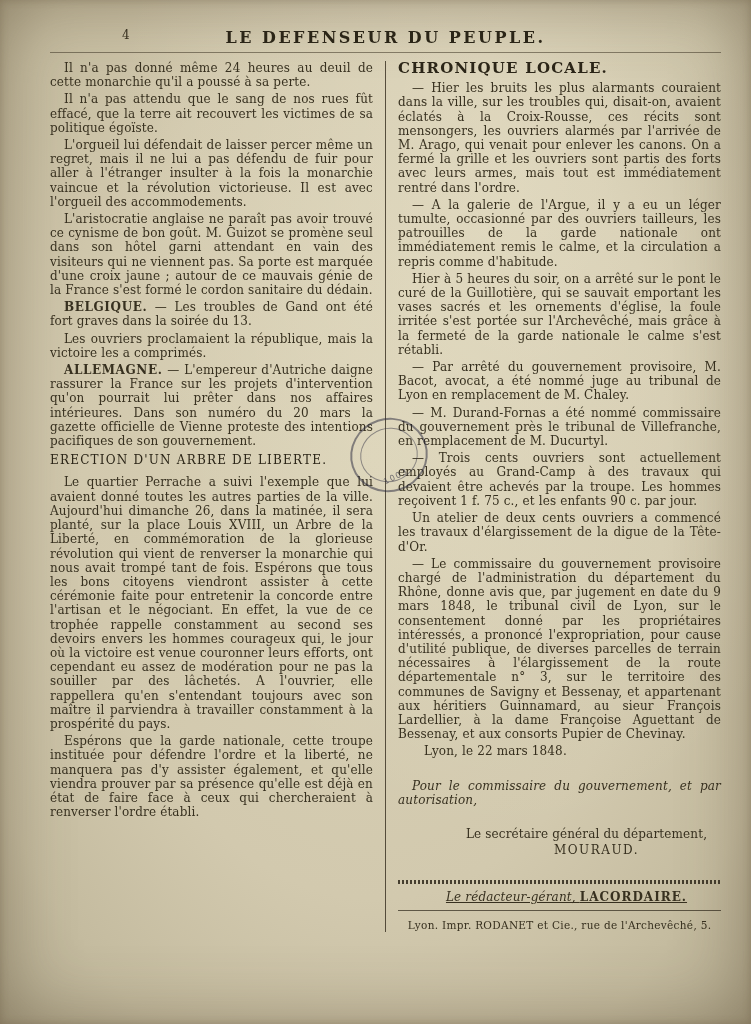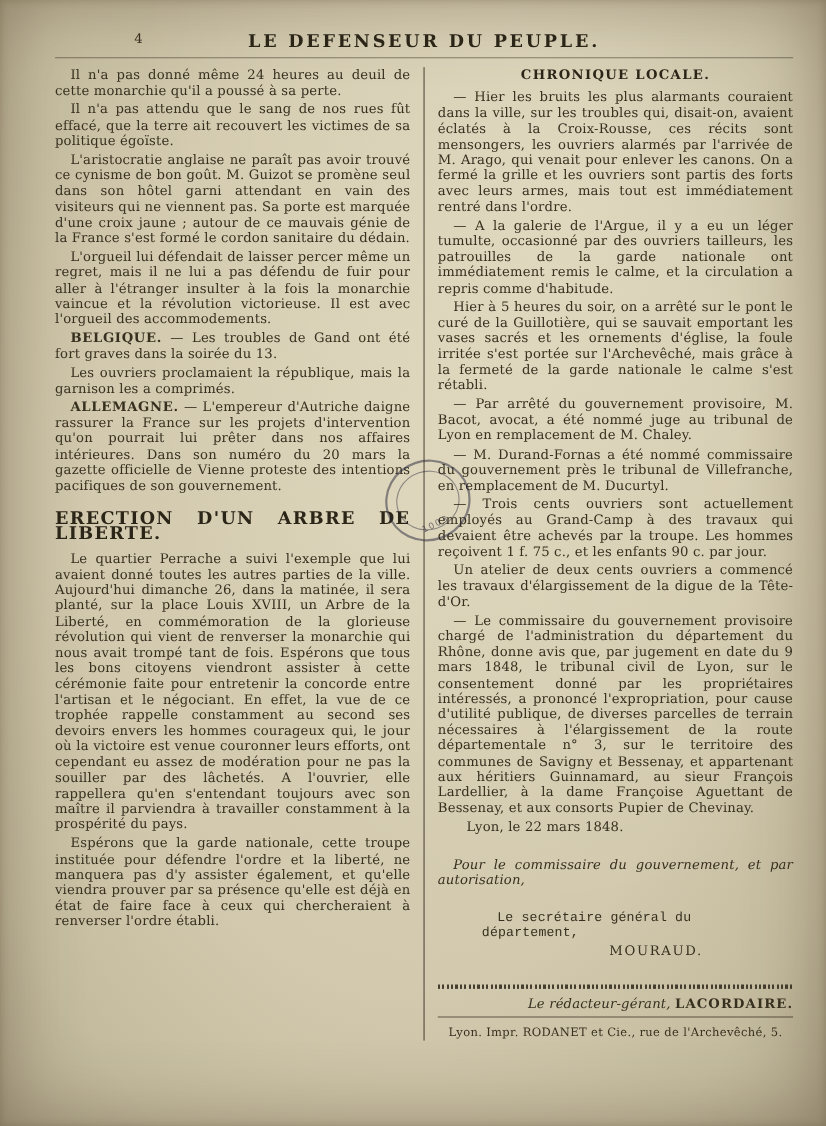--- a/index.html
+++ b/index.html
@@ -64,56 +64,55 @@
   .para {
     margin: 0 0 3px 0;
     text-indent: 14px;
   }
   .lead {
     letter-spacing: 0.6px;
     font-weight: bold;
     font-variant: small-caps;
   }
   .section-heading {
-    margin: 16px 0 8px 0;
-    font-size: 16px;
+    margin: 5px 0 8px 0;
+    font-size: 12px;
+    font-weight: normal;
+    letter-spacing: 1.2px;
+    color: #2b2517;
+  }
+  .col-heading {
+    margin: 0 0 6px 0;
+    font-size: 15px;
     font-weight: bold;
     letter-spacing: 1.2px;
     color: #2b2517;
   }
-  .col-heading {
-    margin: 0 0 6px 0;
-    text-align: center;
-    font-size: 12px;
-    font-weight: bold;
-    letter-spacing: 1.2px;
-    color: #2b2517;
-  }
   .dateline { text-indent: 26px; margin: 2px 0; }
   .closing-italic { font-style: italic; text-indent: 14px; margin: 20px 0; }
-  .closing-role { text-align: left; padding-left: 40px; margin: 2px 0; font-family: Liberation Mono, monospace; }
+  .closing-role { text-align: center; padding-left: 40px; margin: 2px 0; }
   .signature {
     text-align: center;
     padding-left: 60px;
     font-weight: normal;
     letter-spacing: 1.5px;
     margin: 2px 0 23px 0;
     font-variant: small-caps;
   }
   .rule-hatch {
     height: 4px;
     margin: 6px 0;
     background: repeating-linear-gradient(90deg,
       rgba(45,38,25,0.85) 0 2px, rgba(45,38,25,0) 2px 4px);
   }
   .rule-thin {
     border-top: 1px solid rgba(45,38,25,0.7);
     margin: 5px 0 7px 0;
   }
-  .gerant { text-align: right; margin: 2px 0; }
+  .gerant { text-align: center; margin: 2px 0; text-decoration: underline; }
   .gerant .gerant-label { font-style: italic; }
   .gerant .gerant-name { font-weight: bold; letter-spacing: 1px; font-variant: small-caps; }
   .imprint {
     text-align: center;
     font-size: 10.5px;
     margin: 4px 0 0 0;
     letter-spacing: 0.3px;
   }
   .stamp {
     position: absolute;
@@ -151,27 +150,27 @@
   <header class="masthead">
     <span class="pageno">4</span>
     <h1 class="title">LE DEFENSEUR DU PEUPLE.</h1>
   </header>
 
   <div class="columns">
 
     <section class="col left">
       <p class="para">Il n'a pas donné même 24 heures au deuil de cette monarchie qu'il a poussé à sa perte.</p>
       <p class="para">Il n'a pas attendu que le sang de nos rues fût effacé, que la terre ait recouvert les victimes de sa politique égoïste.</p>
+      <p class="para">L'orgueil lui défendait de laisser percer même un regret, mais il ne lui a pas défendu de fuir pour aller à l'étranger insulter à la fois la monarchie vaincue et la révolution victorieuse. Il est avec l'orgueil des accommodements.</p>
       <p class="para">L'aristocratie anglaise ne paraît pas avoir trouvé ce cynisme de bon goût. M. Guizot se promène seul dans son hôtel garni attendant en vain des visiteurs qui ne viennent pas. Sa porte est marquée d'une croix jaune ; autour de ce mauvais génie de la France s'est formé le cordon sanitaire du dédain.</p>
-      <p class="para">L'orgueil lui défendait de laisser percer même un regret, mais il ne lui a pas défendu de fuir pour aller à l'étranger insulter à la fois la monarchie vaincue et la révolution victorieuse. Il est avec l'orgueil des accommodements.</p>
 
       <p class="para">
         <span class="lead">BELGIQUE.</span><span> — Les troubles de Gand ont été fort graves dans la soirée du 13.</span>
       </p>
-      <p class="para">Les ouvriers proclamaient la république, mais la garnison les a comprimés.</p>
+      <p class="para">Les ouvriers proclamaient la république, mais la victoire les a comprimés.</p>
 
       <p class="para">
         <span class="lead">ALLEMAGNE.</span><span> — L'empereur d'Autriche daigne rassurer la France sur les projets d'intervention qu'on pourrait lui prêter dans nos affaires intérieures. Dans son numéro du 20 mars la gazette officielle de Vienne proteste des intentions pacifiques de son gouvernement.</span>
       </p>
 
       <h2 class="section-heading">ERECTION D'UN ARBRE DE LIBERTE.</h2>
       <p class="para">Le quartier Perrache a suivi l'exemple que lui avaient donné toutes les autres parties de la ville. Aujourd'hui dimanche 26, dans la matinée, il sera planté, sur la place Louis XVIII, un Arbre de la Liberté, en commémoration de la glorieuse révolution qui vient de renverser la monarchie qui nous avait trompé tant de fois. Espérons que tous les bons citoyens viendront assister à cette cérémonie faite pour entretenir la concorde entre l'artisan et le négociant. En effet, la vue de ce trophée rappelle constamment au second ses devoirs envers les hommes courageux qui, le jour où la victoire est venue couronner leurs efforts, ont cependant eu assez de modération pour ne pas la souiller par des lâchetés. A l'ouvrier, elle rappellera qu'en s'entendant toujours avec son maître il parviendra à travailler constamment à la prospérité du pays.</p>
       <p class="para">Espérons que la garde nationale, cette troupe instituée pour défendre l'ordre et la liberté, ne manquera pas d'y assister également, et qu'elle viendra prouver par sa présence qu'elle est déjà en état de faire face à ceux qui chercheraient à renverser l'ordre établi.</p>
     </section>
 

